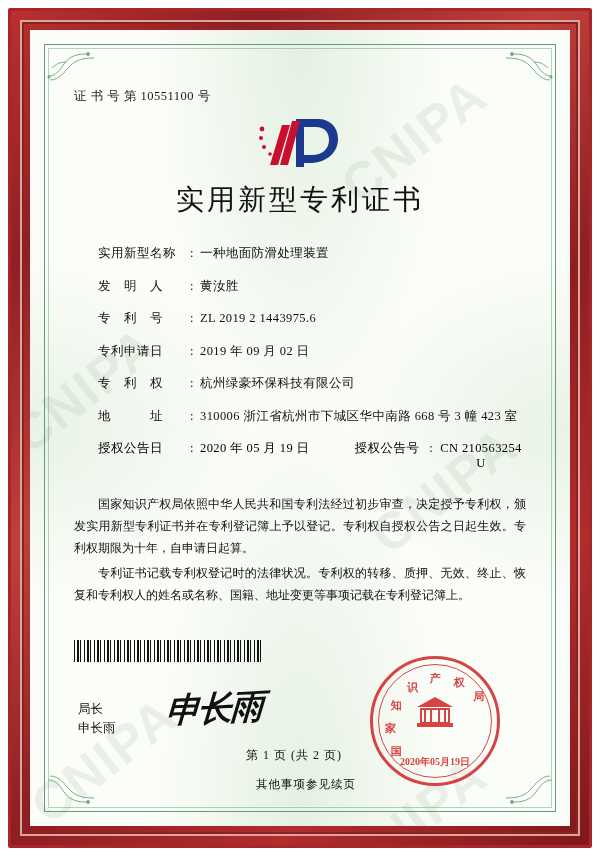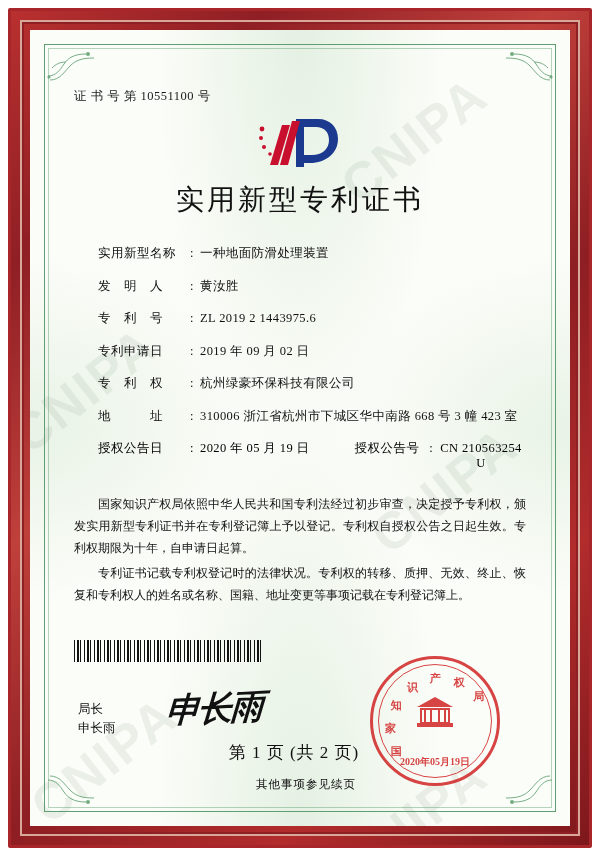--- a/index.html
+++ b/index.html
@@ -272,21 +272,21 @@
     font-size: 10px;
     font-weight: bold;
     color: #d22b2b;
   }
 
   .page-no {
     position: absolute;
     left: 0; right: 12px;
     bottom: 62px;
     text-align: center;
-    font-size: 17px;
+    font-size: 12px;
     color: #111;
     letter-spacing: 1px;
   }
   .footer-note {
     position: absolute;
     left: 12px; right: 0;
     bottom: 34px;
     text-align: center;
     font-size: 11.5px;
     color: #111;

